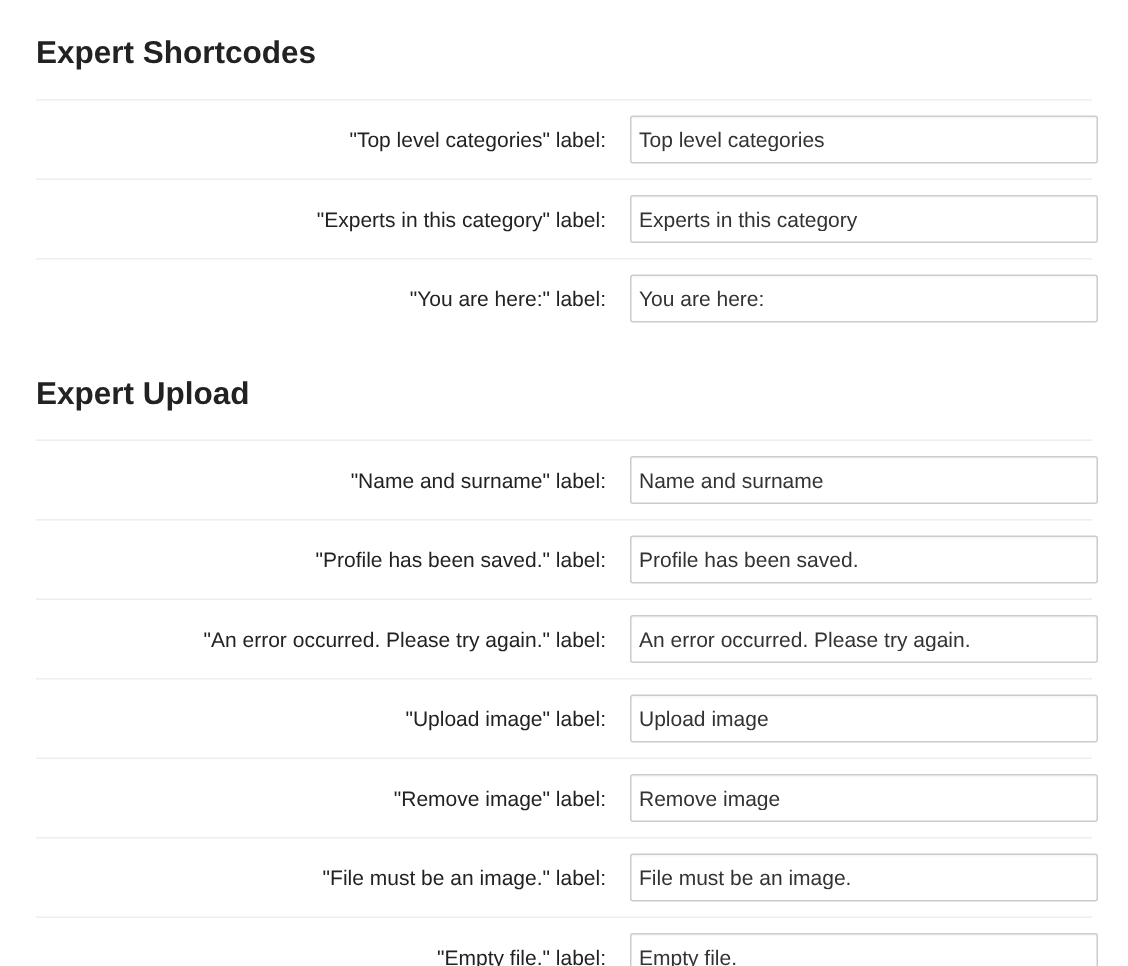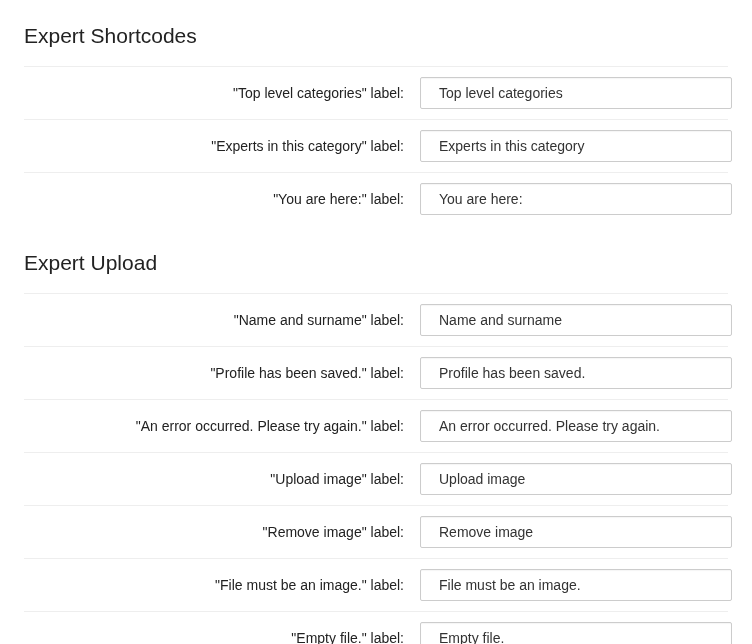--- a/index.html
+++ b/index.html
@@ -9,21 +9,21 @@
     font-size: 14px;
     color: #222;
     background: #fff;
     width: 752px;
   }
   .page {
     padding: 24px 24px 0 24px;
   }
   h2.section-heading {
     font-size: 21px;
-    font-weight: normal;
+    font-weight: bold;
     margin: 0 0 18px 0;
     color: #222;
     letter-spacing: 0;
   }
   .section + .section { margin-top: 26px; }
   .form-table {
     width: 100%;
     border-collapse: collapse;
     table-layout: fixed;
   }
@@ -39,21 +39,21 @@
     color: #222;
     font-size: 14px;
   }
   .form-table td {
     padding: 10px 0 10px 6px;
     vertical-align: middle;
   }
   input.text-field {
     width: 312px;
     height: 32px;
-    padding: 4px 18px;
+    padding: 4px 5px;
     font-size: 14px;
     font-family: inherit;
     border: 1px solid #cccccc;
     border-radius: 2px;
     color: #333;
     background: #fff;
     box-shadow: inset 0 1px 1px rgba(0,0,0,0.04);
   }
 </style>
 </head>

